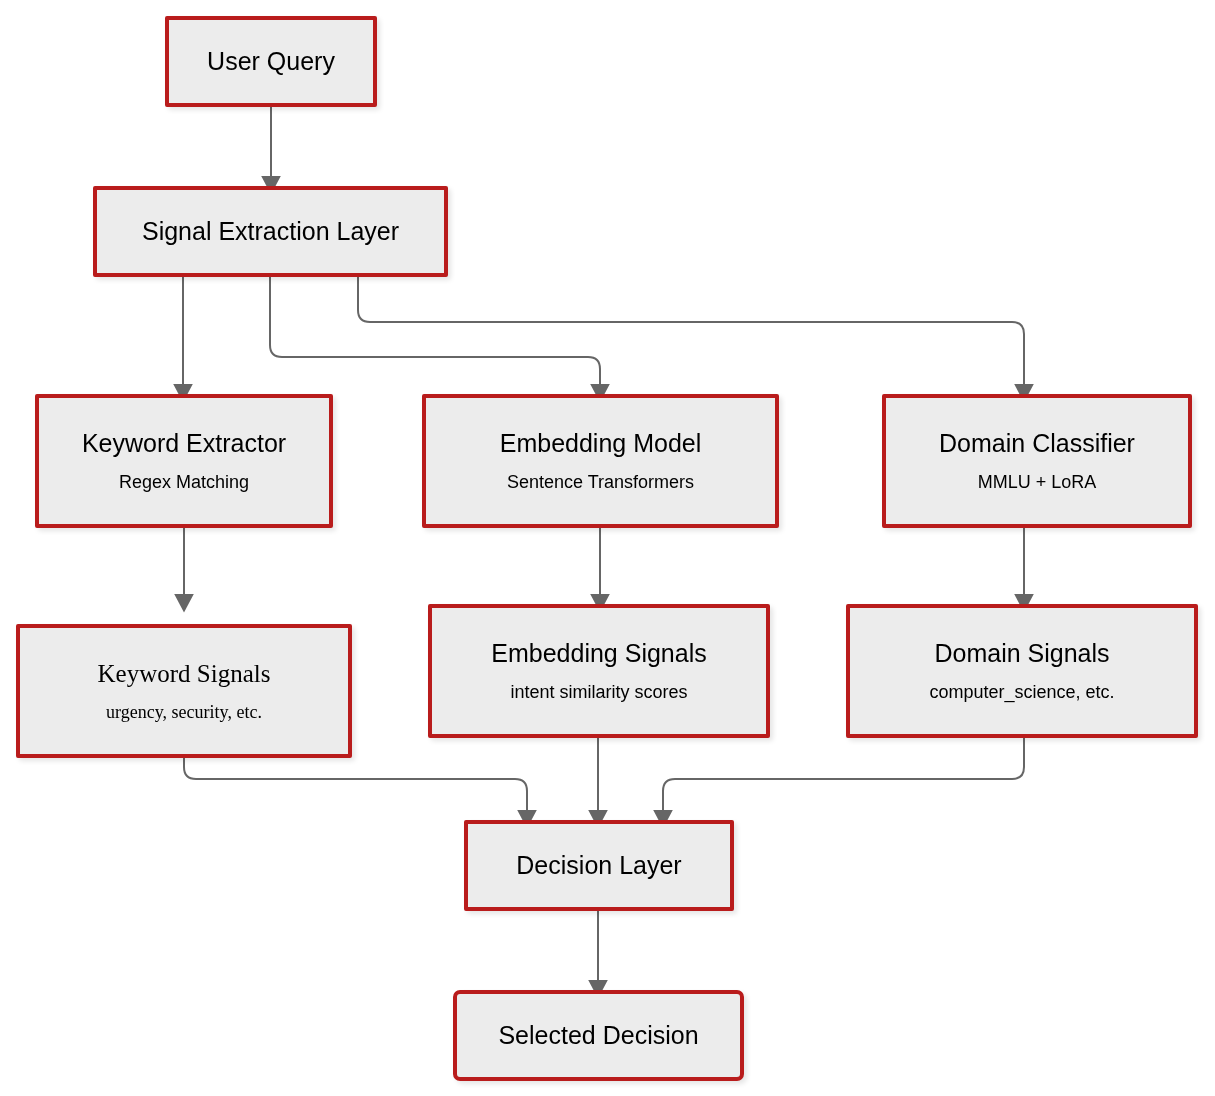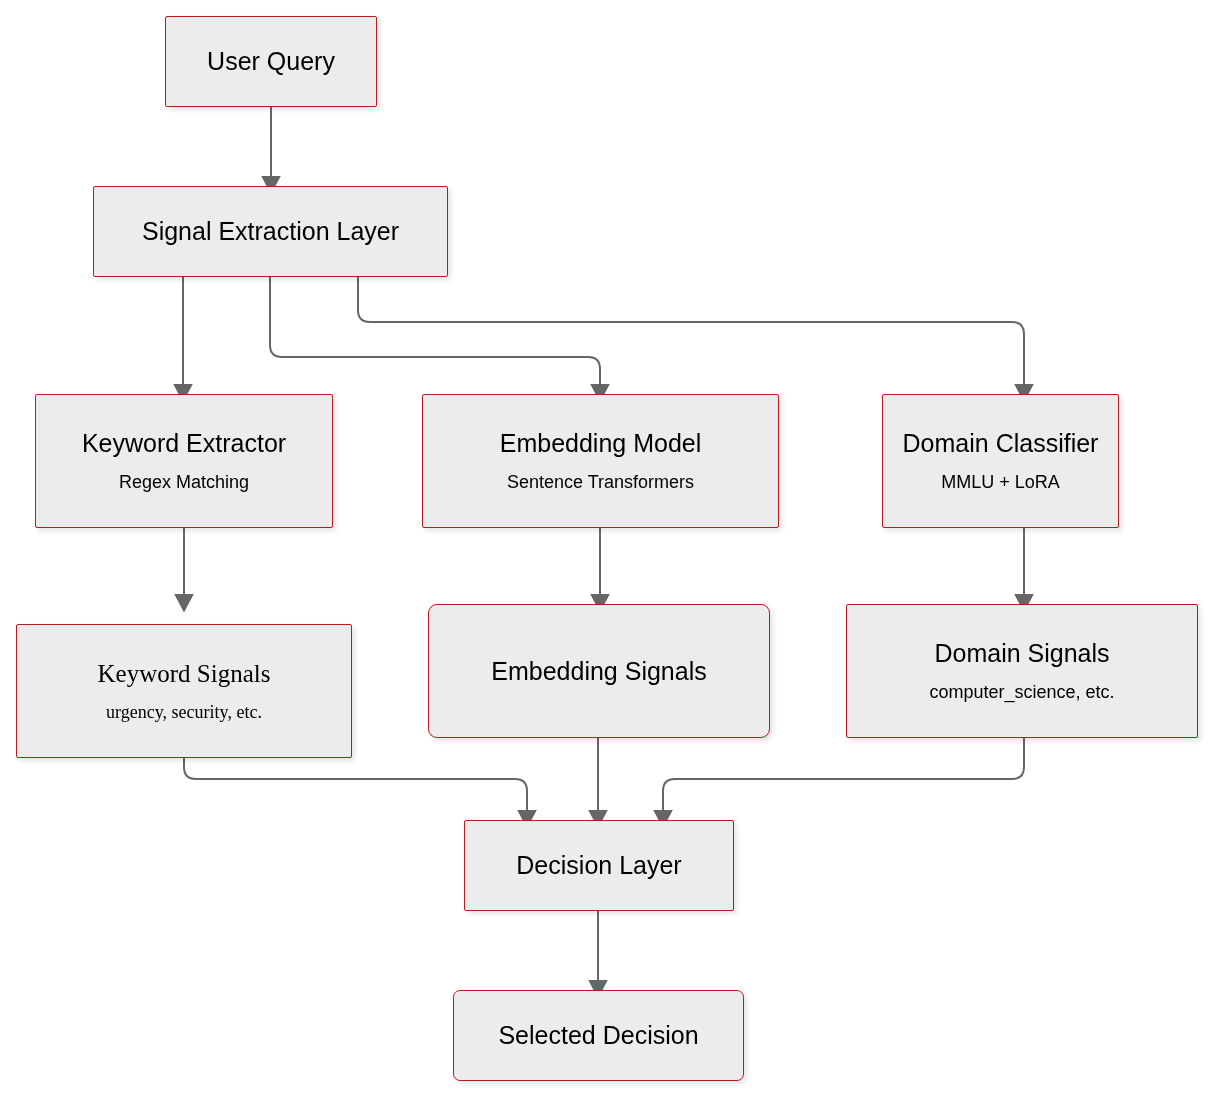--- a/index.html
+++ b/index.html
@@ -22,21 +22,21 @@
     left: 0;
     top: 0;
     width: 1215px;
     height: 1096px;
     pointer-events: none;
   }
   .node {
     position: absolute;
     box-sizing: border-box;
     background: #ECECEC;
-    border: 1px solid #b91c1c;
+    border: 4px solid #b91c1c;
     border-radius: 2px;
     box-shadow: 3px 3px 5px rgba(0,0,0,0.10);
     display: flex;
     flex-direction: column;
     align-items: center;
     justify-content: center;
     color: #000000;
     text-align: center;
     line-height: 1.0;
   }
@@ -87,30 +87,31 @@
         <div class="line1">Signal Extraction Layer</div>
       </div>
       <div class="node" style="left: 35px; top: 394px; width: 298px; height: 134px;">
         <div class="line1">Keyword Extractor</div>
         <div class="line2">Regex Matching</div>
       </div>
       <div class="node" style="left: 422px; top: 394px; width: 357px; height: 134px;">
         <div class="line1">Embedding Model</div>
         <div class="line2">Sentence Transformers</div>
       </div>
-      <div class="node" style="left: 882px; top: 394px; width: 237px; height: 134px;">
+      <div class="node" style="left: 882px; top: 394px; width: 310px; height: 134px;">
         <div class="line1">Domain Classifier</div>
         <div class="line2">MMLU + LoRA</div>
       </div>
       <div class="node" style="left: 16px; top: 624px; width: 336px; height: 134px; font-family: Liberation Serif, serif;">
         <div class="line1">Keyword Signals</div>
         <div class="line2">urgency, security, etc.</div>
       </div>
-      <div class="node" style="left: 428px; top: 604px; width: 342px; height: 134px; border-radius: 9px;">
+      <div class="node" style="left: 428px; top: 604px; width: 342px; height: 134px;">
         <div class="line1">Embedding Signals</div>
+        <div class="line2">intent similarity scores</div>
       </div>
       <div class="node" style="left: 846px; top: 604px; width: 352px; height: 134px;">
         <div class="line1">Domain Signals</div>
         <div class="line2">computer_science, etc.</div>
       </div>
       <div class="node single" style="left: 464px; top: 820px; width: 270px; height: 91px;">
         <div class="line1">Decision Layer</div>
       </div>
       <div class="node single" style="left: 453px; top: 990px; width: 291px; height: 91px; border-radius: 7px;">
         <div class="line1">Selected Decision</div>

